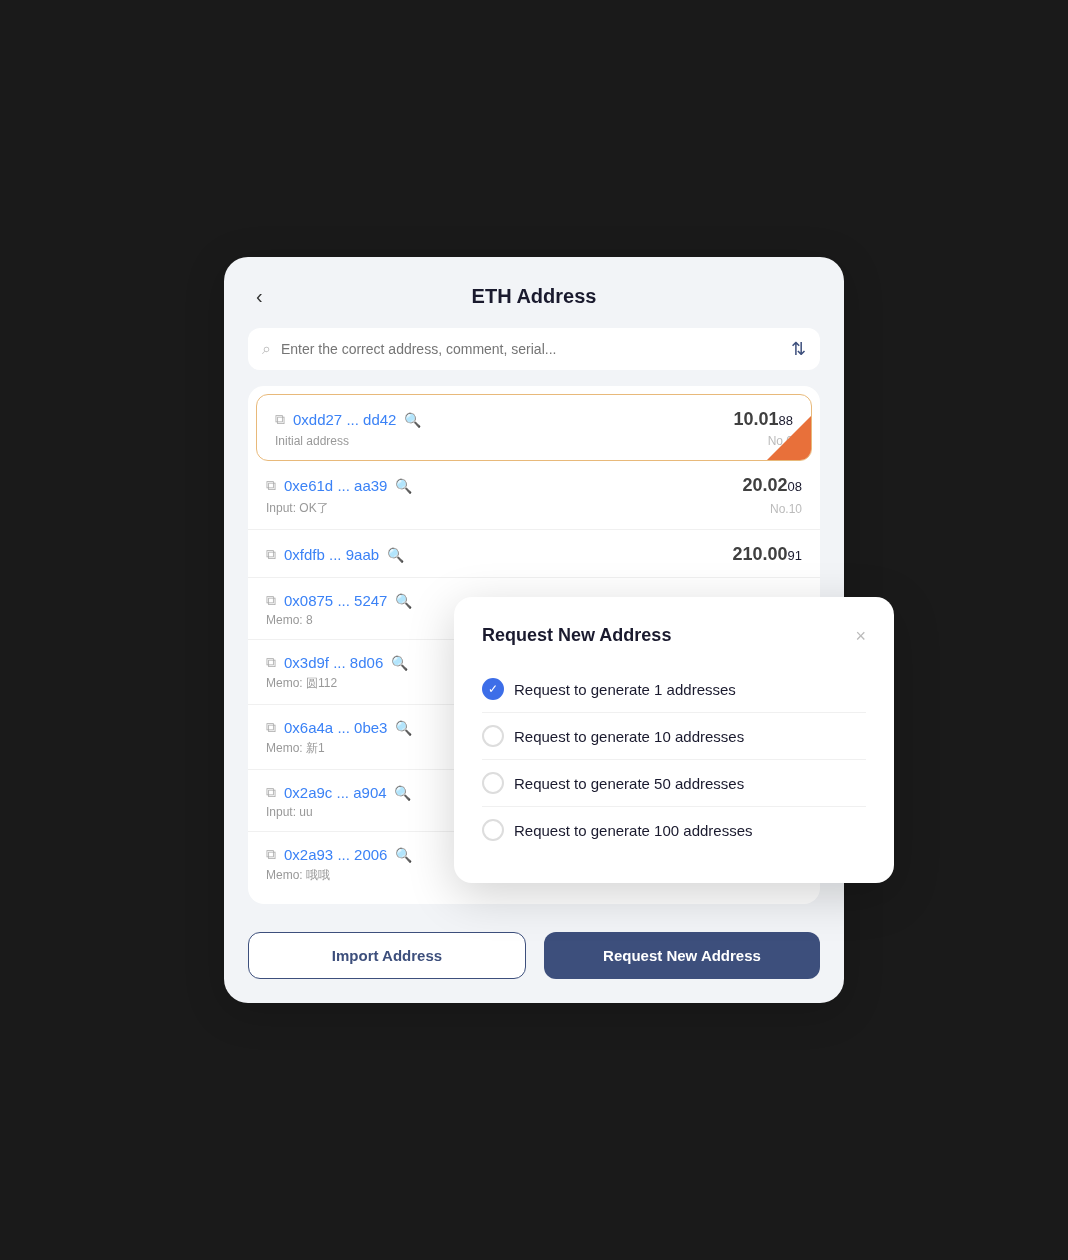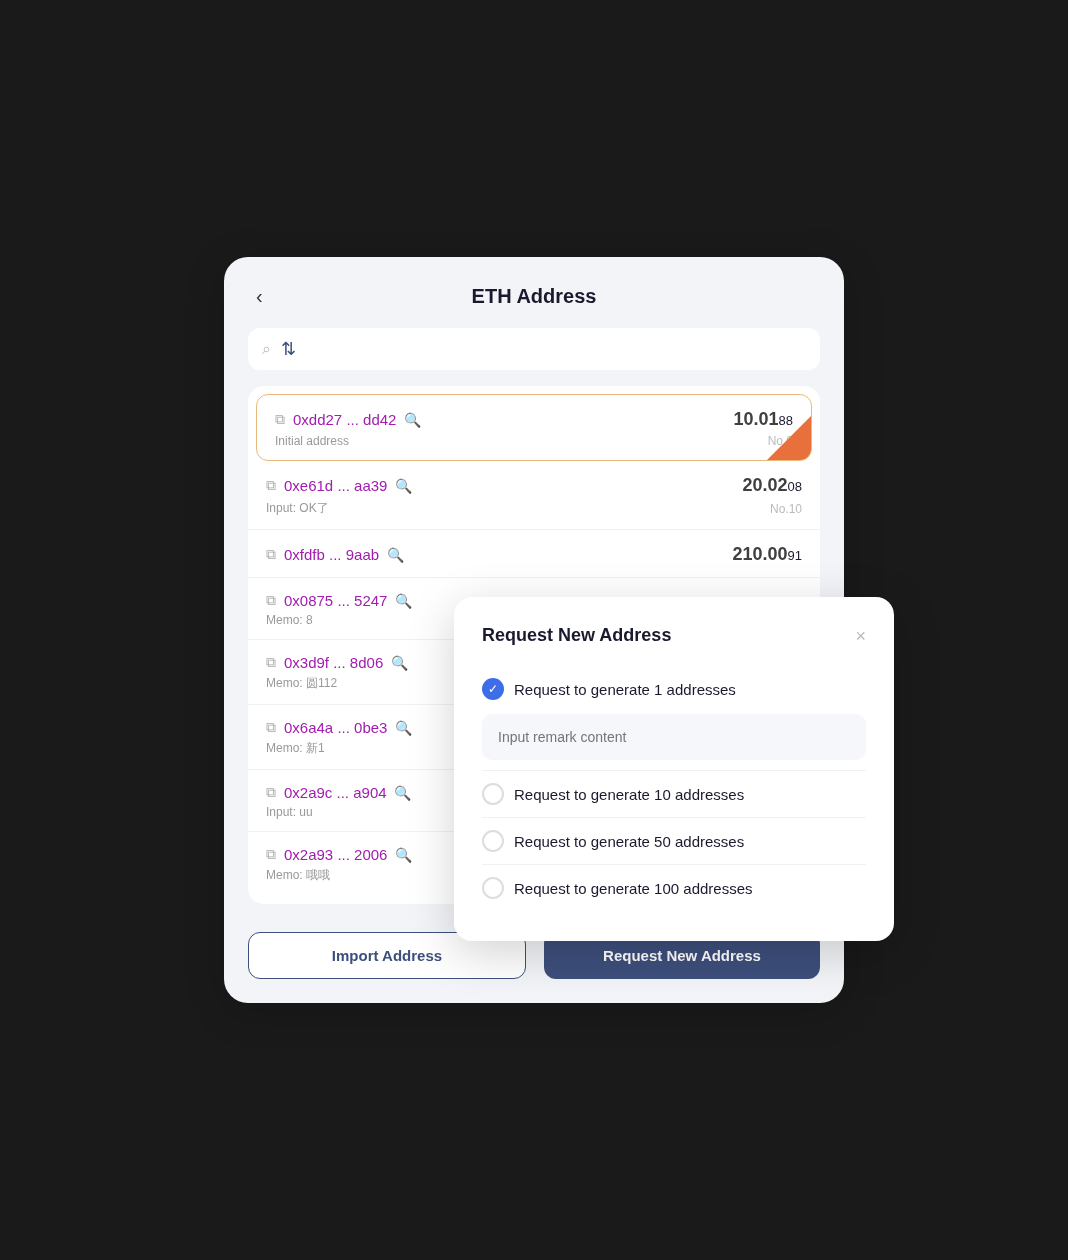--- a/index.html
+++ b/index.html
@@ -101,21 +101,21 @@
       align-items: center;
       gap: 8px;
     }
     .copy-icon {
       color: #aaa;
       font-size: 14px;
       cursor: pointer;
     }
     .address-text {
       font-size: 15px;
-      color: #a21caf;
+      color: #3b82f6;
       font-weight: 500;
     }
     .search-small {
       color: #aaa;
       font-size: 14px;
       cursor: pointer;
     }
     .amount-main {
       font-size: 18px;
       font-weight: 700;
@@ -274,20 +274,21 @@
 
 <div class="main-card">
 
   <div class="header">
     <button class="back-btn">‹</button>
     <span class="page-title">ETH Address</span>
   </div>
 
   <div class="search-bar">
     <span class="search-icon">⌕</span>
+    <input class="search-input" type="text" placeholder="Enter the correct address, comment, serial..." style="">
     <span class="filter-icon">⇅</span>
   </div>
 
   <div class="address-list">
 
     <div class="address-item active">
       <div class="address-row">
         <div class="address-left">
           <span class="copy-icon">⧉</span>
           <span class="address-text">0xdd27 ... dd42</span>
@@ -413,23 +414,20 @@
         <button class="close-btn">×</button>
       </div>
 
       <div class="radio-option">
         <div class="radio-circle checked">
           <span class="radio-check">✓</span>
         </div>
         <span>Request to generate 1 addresses</span>
       </div>
 
-      <div class="remark-input-wrap">
-        <input class="remark-input" type="text" placeholder="Input remark content" style="">
-      </div>
 
       <div class="divider"></div>
 
       <div class="radio-option">
         <div class="radio-circle"></div>
         <span>Request to generate 10 addresses</span>
       </div>
 
       <div class="divider"></div>
 

